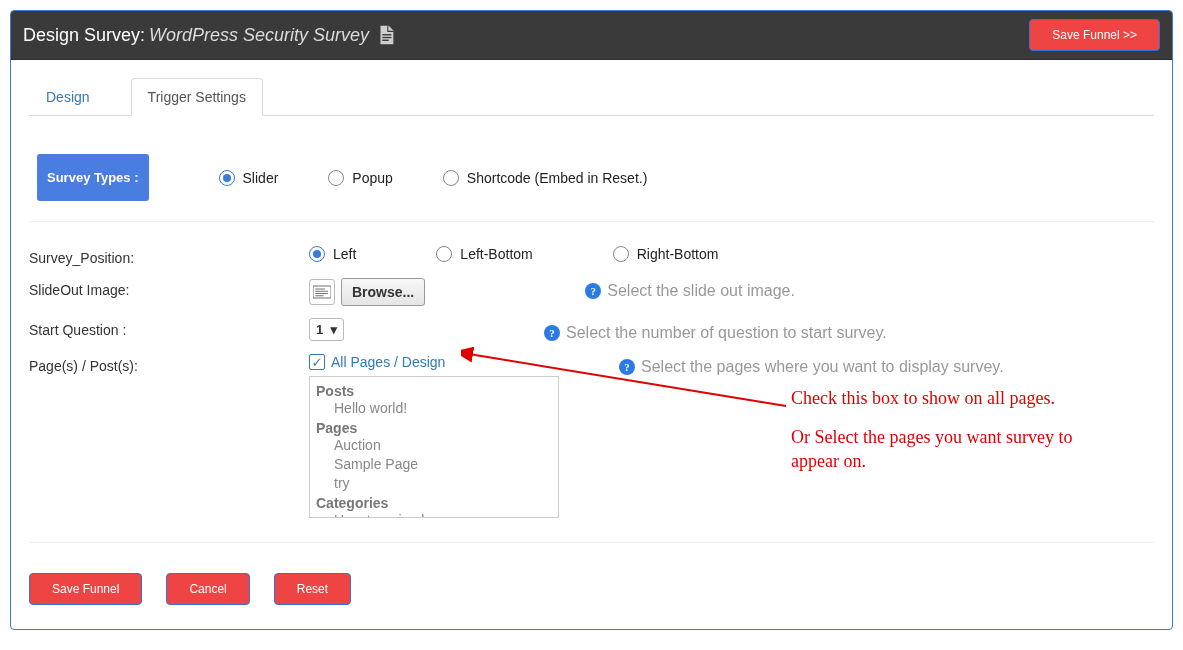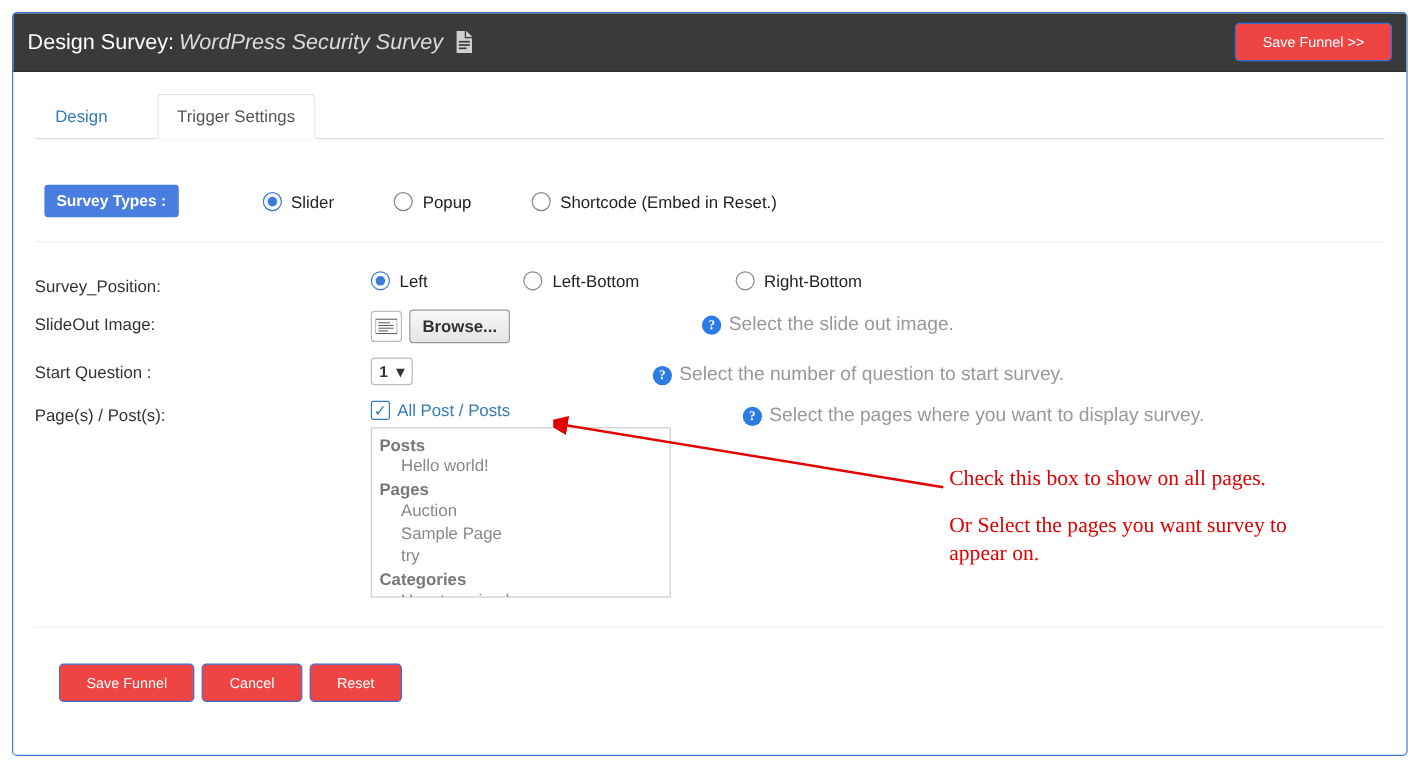--- a/index.html
+++ b/index.html
@@ -37,21 +37,21 @@
   }
   .btn-primary {
     background: #ef4444;
     color: #fff;
     border: 1px solid #3a6fd8;
     border-radius: 4px;
     padding: 8px 22px;
     font-size: 12px;
     cursor: pointer;
   }
-  .btn-group { display: flex; gap: 6px; margin-left: 20px; }
+  .btn-group { display: flex; gap: 24px; }
   .body-inner { padding: 18px 18px 20px 18px; }
 
   .tabs {
     border-bottom: 1px solid #ddd;
     display: flex;
     align-items: center;
     margin-bottom: 38px;
     gap: 24px;
   }
   .tab {
@@ -74,21 +74,21 @@
     align-items: center;
     gap: 50px;
     border-bottom: 1px solid #eee;
     padding-bottom: 20px;
     margin-bottom: 24px;
   }
   .label-pill {
     background: #4a7de0;
     color: #fff;
     border-radius: 3px;
-    padding: 6px 10px;
+    padding: 16px 10px;
     font-size: 13px;
     font-weight: bold;
     margin-left: 8px;
     margin-right: 20px;
   }
 
   .radio-opt { display: flex; align-items: center; gap: 8px; cursor: pointer; color: #222; }
   .radio-circle {
     width: 16px; height: 16px; border: 1px solid #888; border-radius: 50%;
     display: inline-flex; align-items: center; justify-content: center;
@@ -267,21 +267,21 @@
         <span class="help-icon">?</span>
         <span class="help-text">Select the number of question to start survey.</span>
       </div>
     </div>
 
     <div class="field-row" style="align-items:flex-start;">
       <div class="field-label">Page(s) / Post(s):</div>
       <div style="width:280px;">
         <div class="checkbox-wrap">
           <span class="checkbox-box">✓</span>
-          <span>All Post / Posts</span>
+          <span>All Pages / Design</span>
         </div>
         <div class="listbox">
           <div class="group">Posts</div>
           <div class="item"></div>
           <div class="item">Hello world!</div>
           <div class="group">Pages</div>
           <div class="item">Auction</div>
           <div class="item">Sample Page</div>
           <div class="item">try</div>
           <div class="group">Categories</div>

